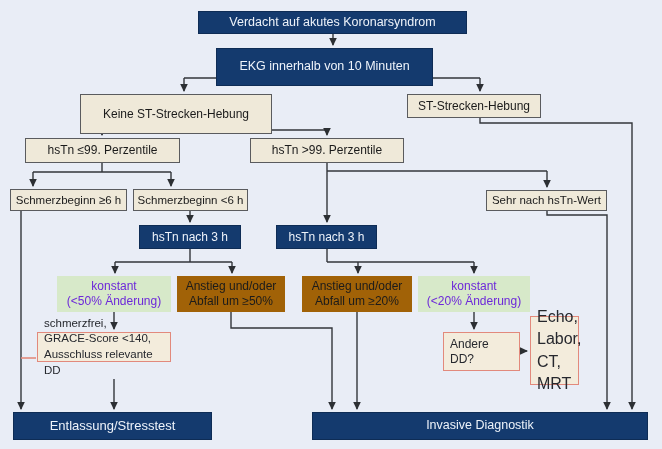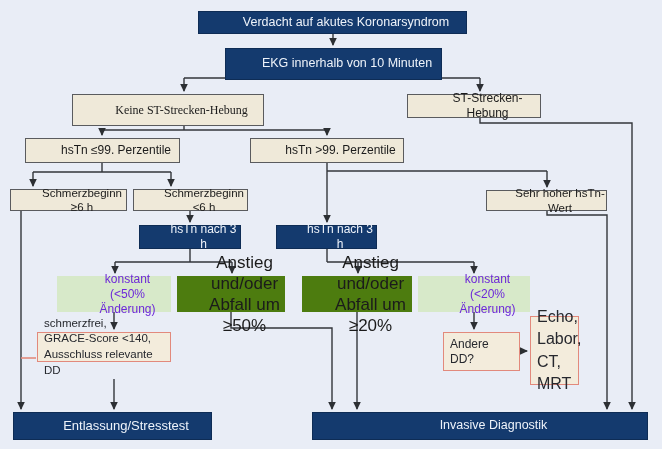--- a/index.html
+++ b/index.html
@@ -3,35 +3,35 @@
 <meta charset="utf-8">
 <style>
   html,body{margin:0;padding:0;background:#e9edf6;}
   .canvas{
     position:relative;width:662px;height:449px;background:#e9edf6;
     font-family:"Liberation Sans",sans-serif;overflow:hidden;
   }
   svg.wires{position:absolute;left:0;top:0;width:662px;height:449px;}
   .node{
     position:absolute;display:flex;align-items:center;justify-content:center;
-    box-sizing:border-box;text-align:center;line-height:1.25;padding-left:27px;
+    box-sizing:border-box;text-align:center;line-height:1.25;
   }
   .node span{white-space:pre-line;display:block;}
   .navy{background:#143a6e;color:#eef3fa;border:1px solid #0e2c55;font-size:12.5px;}
   .beige{background:#efe9d9;color:#1b1b1b;border:1px solid #5a5b5e;font-size:12px;}
   .green{background:#d7e9c9;color:#6d28d9;border:none;font-size:12px;}
-  .pink{background:#4d7c0f;color:#1b1b1b;border:none;font-size:17px;}
+  .pink{background:#a16207;color:#1b1b1b;border:none;font-size:12px;}
   .outlined{
     background:#f3ecdc;color:#26282e;border:1.5px solid #e2897c;
     font-size:11.5px;justify-content:flex-start;text-align:left;padding:4px 6px;
   }
   
   #n-suspicion{left:198px;top:11px;width:269px;height:23px;}
-  #n-ekg{left:225px;top:48px;width:217px;height:32px;}
-  #n-no-st{left:72px;top:94px;width:192px;height:32px;font-family:Liberation Serif, serif;}
+  #n-ekg{left:216px;top:48px;width:217px;height:38px;}
+  #n-no-st{left:80px;top:94px;width:192px;height:40px;}
   #n-st{left:407px;top:94px;width:134px;height:24px;}
   #n-le99{left:25px;top:138px;width:155px;height:25px;}
   #n-gt99{left:250px;top:138px;width:154px;height:25px;}
   #n-pain6plus{left:10px;top:189px;width:117px;height:22px;font-size:11.5px;}
   #n-pain6minus{left:133px;top:189px;width:115px;height:22px;font-size:11.5px;align-items:center;}
   #n-veryhigh{left:486px;top:190px;width:121px;height:21px;font-size:11.5px;}
   #n-retest-l{left:139px;top:225px;width:102px;height:24px;font-size:12px;}
   #n-retest-r{left:276px;top:225px;width:101px;height:24px;font-size:12px;}
   #n-const50{left:57px;top:276px;width:114px;height:36px;}
   #n-rise50{left:177px;top:276px;width:108px;height:36px;}
@@ -124,21 +124,21 @@
   <div class="node beige" id="n-gt99">
     <span>hsTn &gt;99. Perzentile</span>
   </div>
   <div class="node beige" id="n-pain6plus">
     <span>Schmerzbeginn ≥6 h</span>
   </div>
   <div class="node beige" id="n-pain6minus">
     <span>Schmerzbeginn &lt;6 h</span>
   </div>
   <div class="node beige" id="n-veryhigh">
-    <span>Sehr hoher hsTn-Wert</span>
+    <span>Sehr nach hsTn-Wert</span>
   </div>
   <div class="node navy" id="n-retest-l">
     <span>hsTn nach 3 h</span>
   </div>
   <div class="node navy" id="n-retest-r">
     <span>hsTn nach 3 h</span>
   </div>
   <div class="node green" id="n-const50">
     <span>konstant
 (&lt;50% Änderung)</span>

